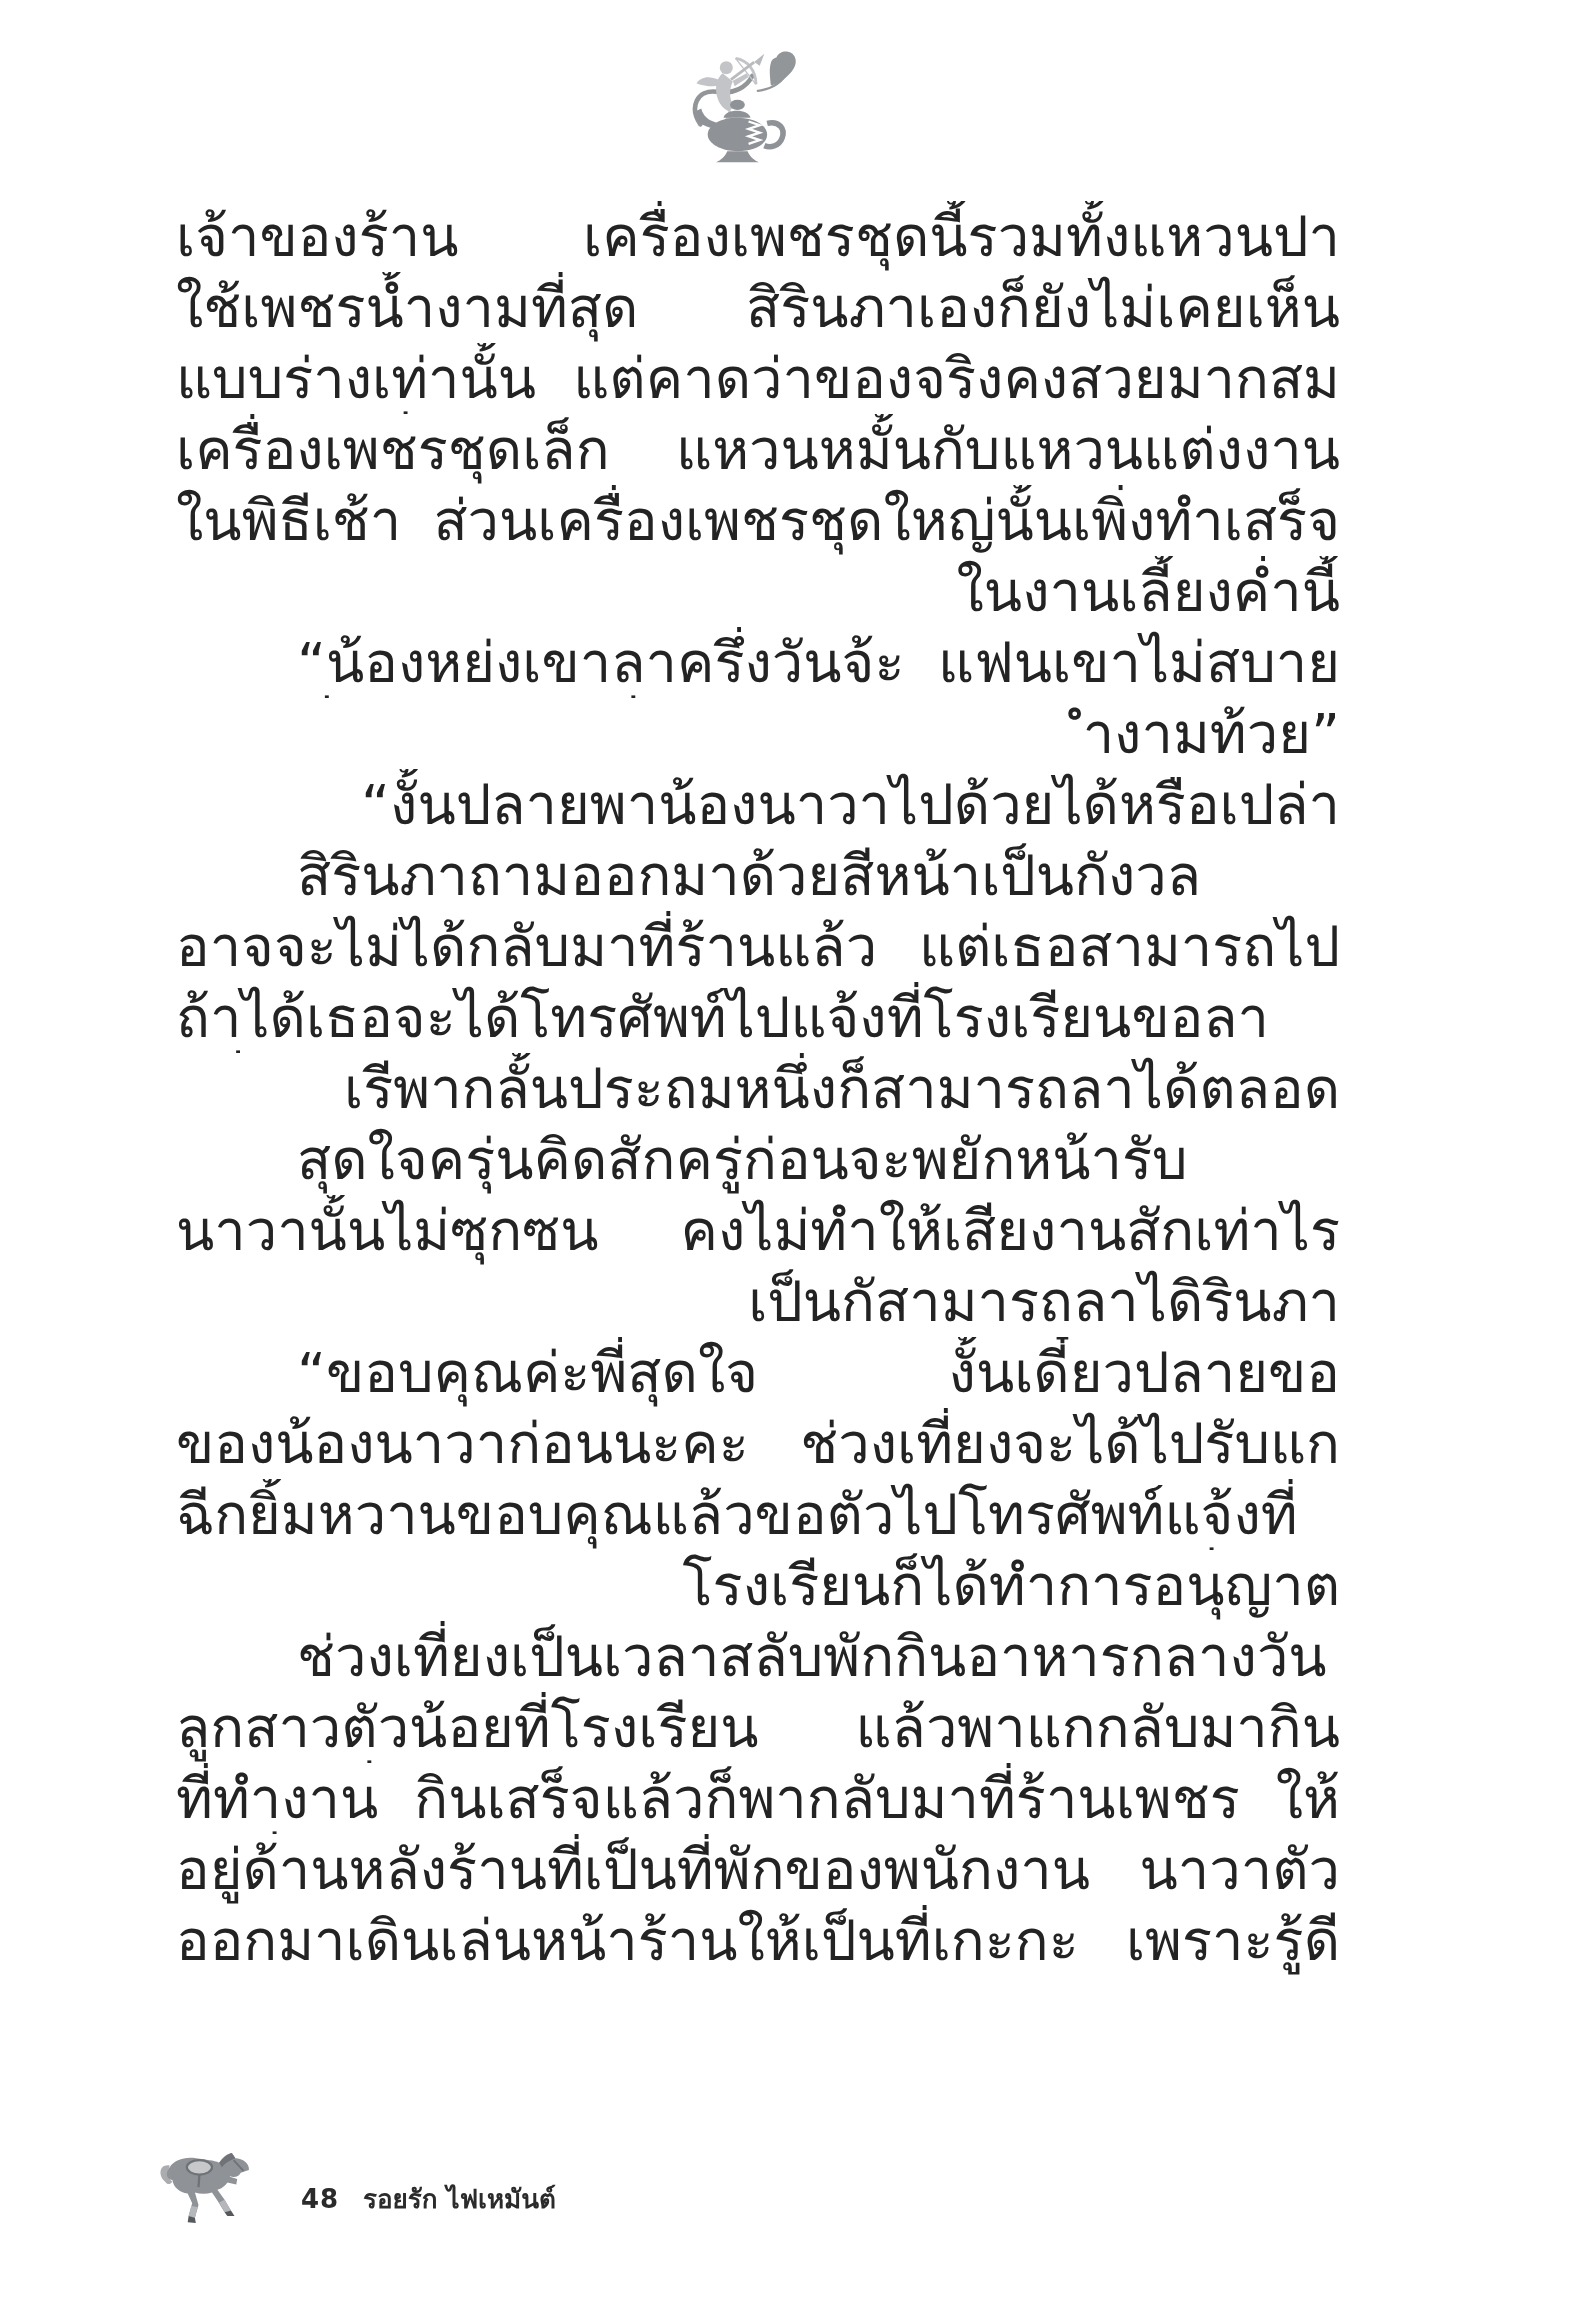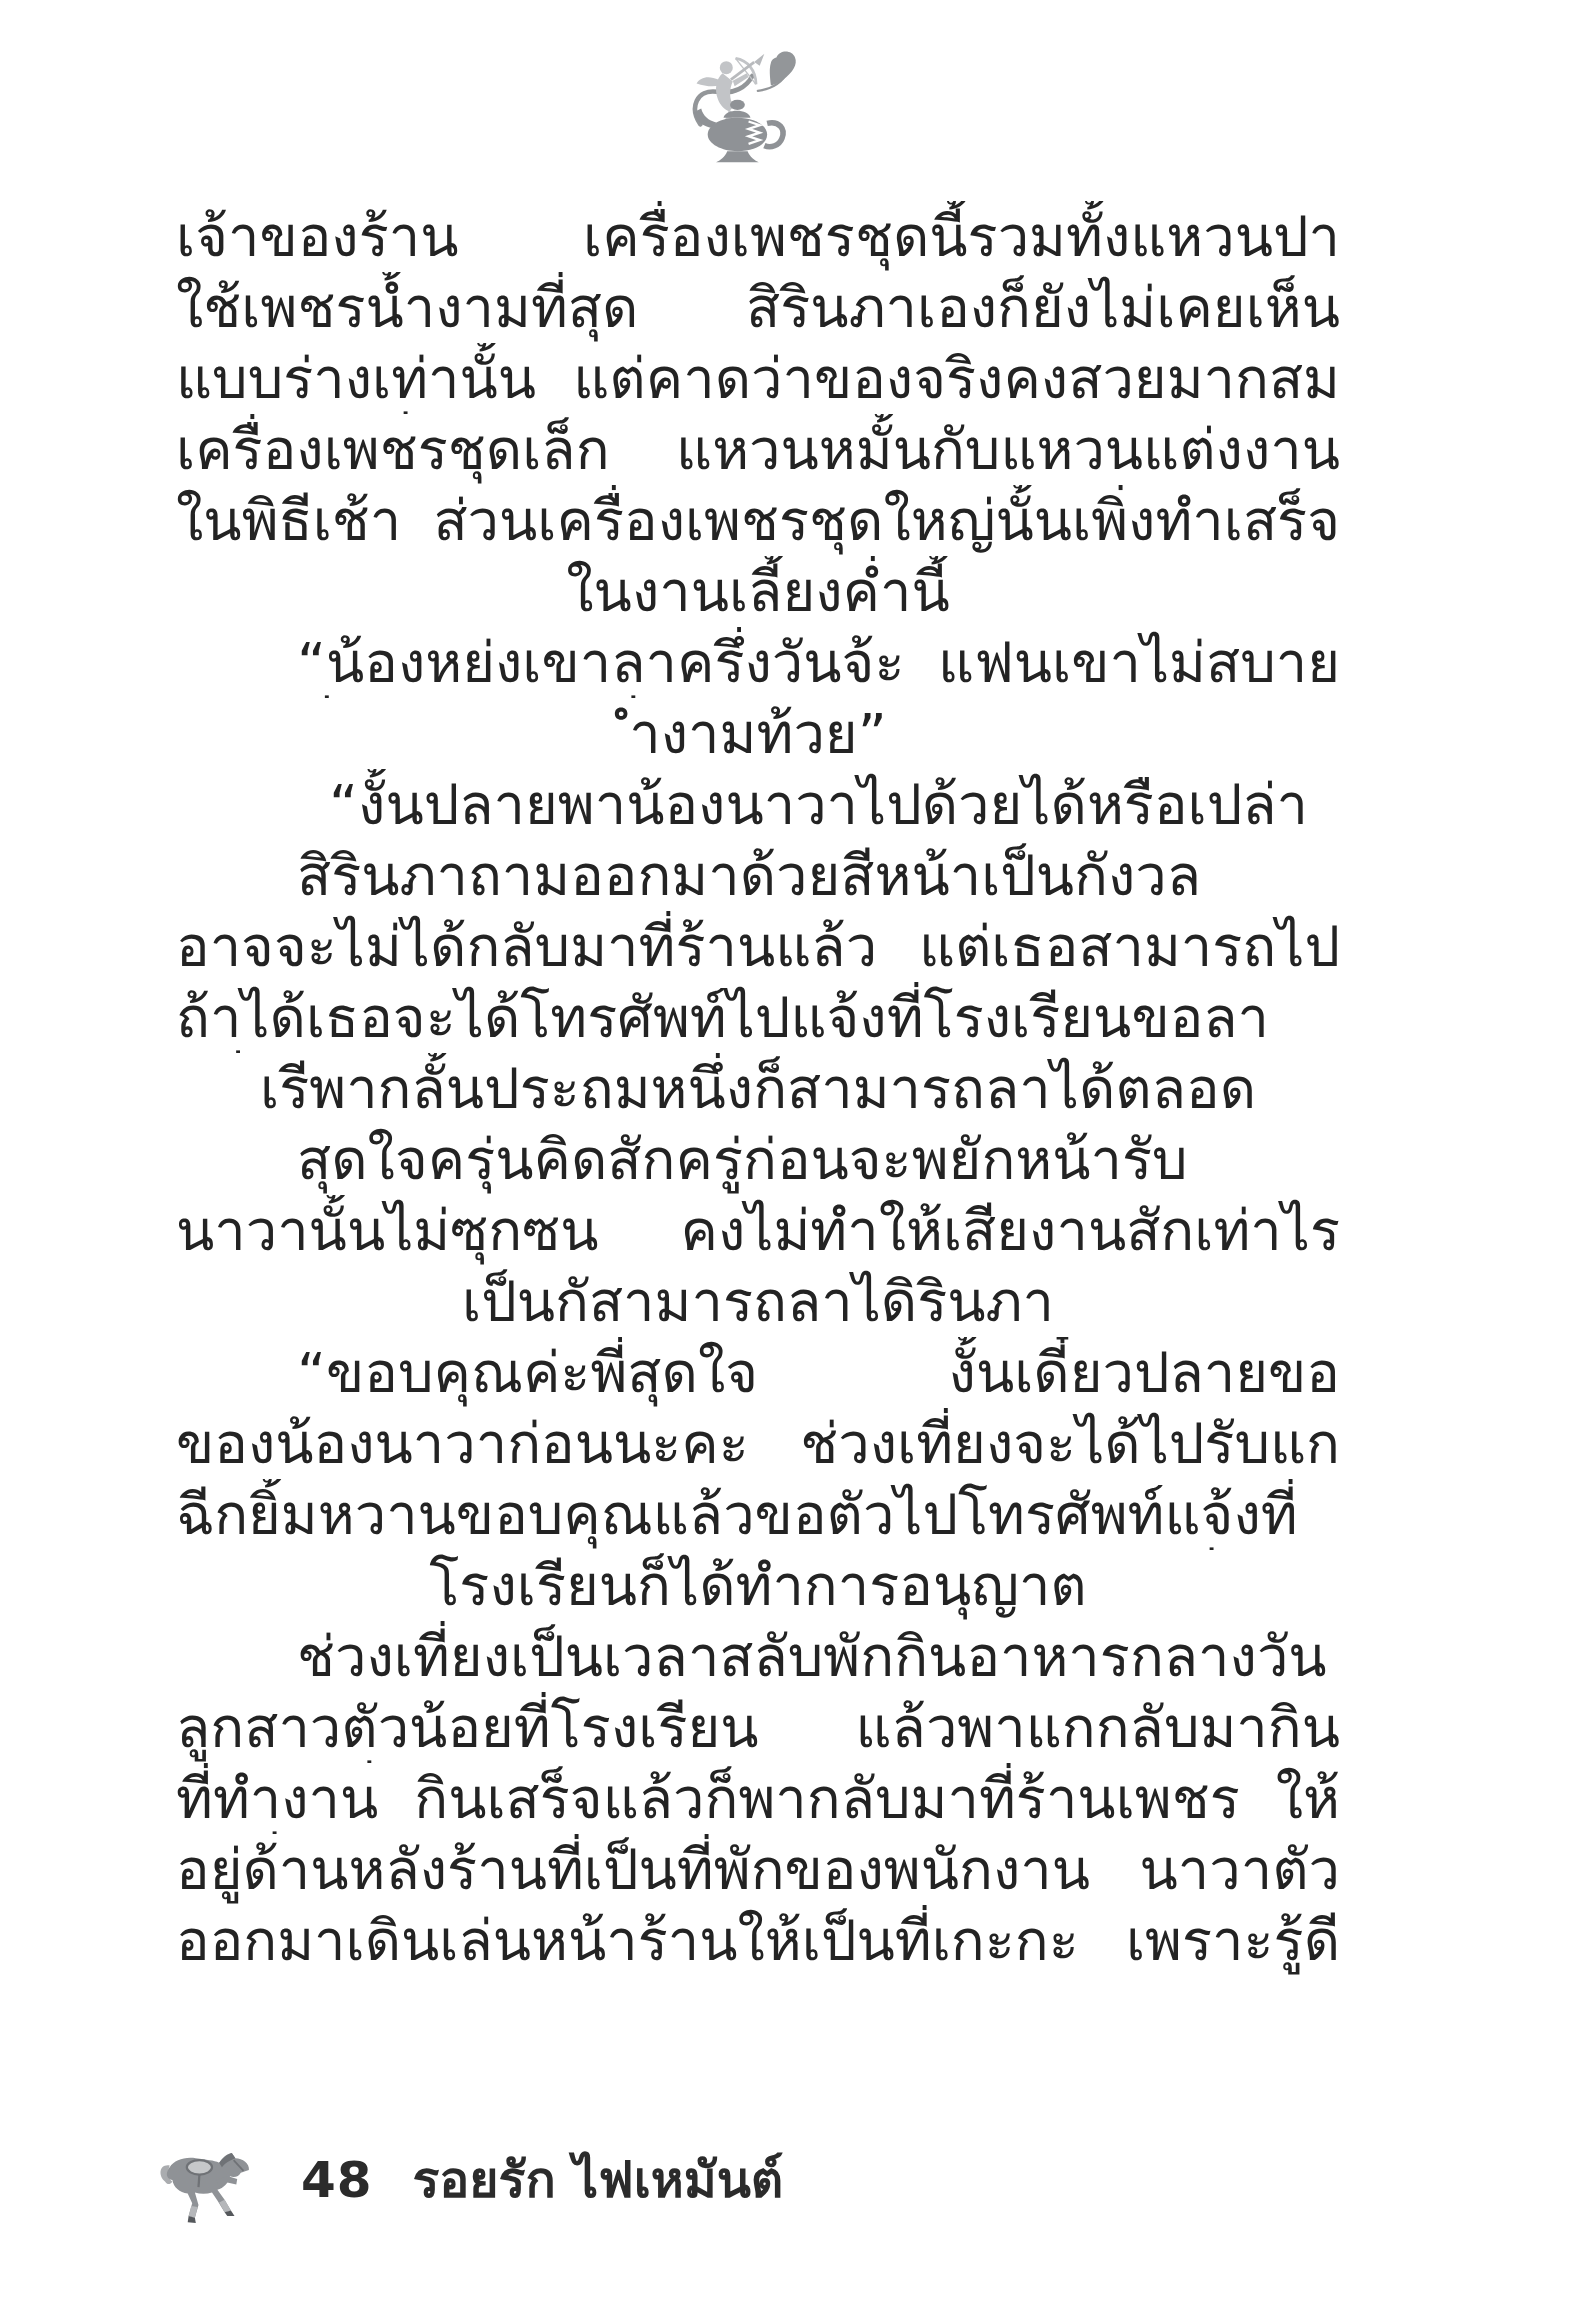--- a/index.html
+++ b/index.html
@@ -21,44 +21,43 @@
     left: 176px; top: 201px;
     width: 1164px;
   }
   .line {
     height: 71px;
     line-height: 71px;
     font-size: 56px;
     font-weight: 400;
     white-space: normal;
     overflow: hidden;
-    text-align: center;
+    text-align: right;
     letter-spacing: 0;
   }
   .line.j { text-align: justify; text-align-last: justify; }
   .line.i { padding-left: 121px; }
   .line.i.j { padding-left: 121px; }
   .footer {
     position: absolute;
     left: 158px; top: 2148px;
     height: 78px;
     display: flex;
     align-items: flex-end;
   }
   .horse { width: 108px; height: 76px; flex: 0 0 auto; }
   .footer-text {
     display: flex;
     align-items: baseline;
     margin-left: 35px;
     padding-bottom: 7.4px;
-    font-size: 50px;
+    font-size: 26px;
     font-weight: 700;
     color: #2b2b2b;
     white-space: nowrap;
-    gap: 16px;
   }
   .page-number { letter-spacing: 0.9px; }
   .book-title { margin-left: 24px; }
 </style>
 </head>
 <body>
 
 <svg class="ornament" viewBox="0 0 126 130" xmlns="http://www.w3.org/2000/svg" aria-hidden="true">
 
   <path d="M10,82 C-2,64 6,44 28,47 C46,50 60,42 66,30" fill="none" stroke="#939699" stroke-width="5" stroke-linecap="round"></path>

